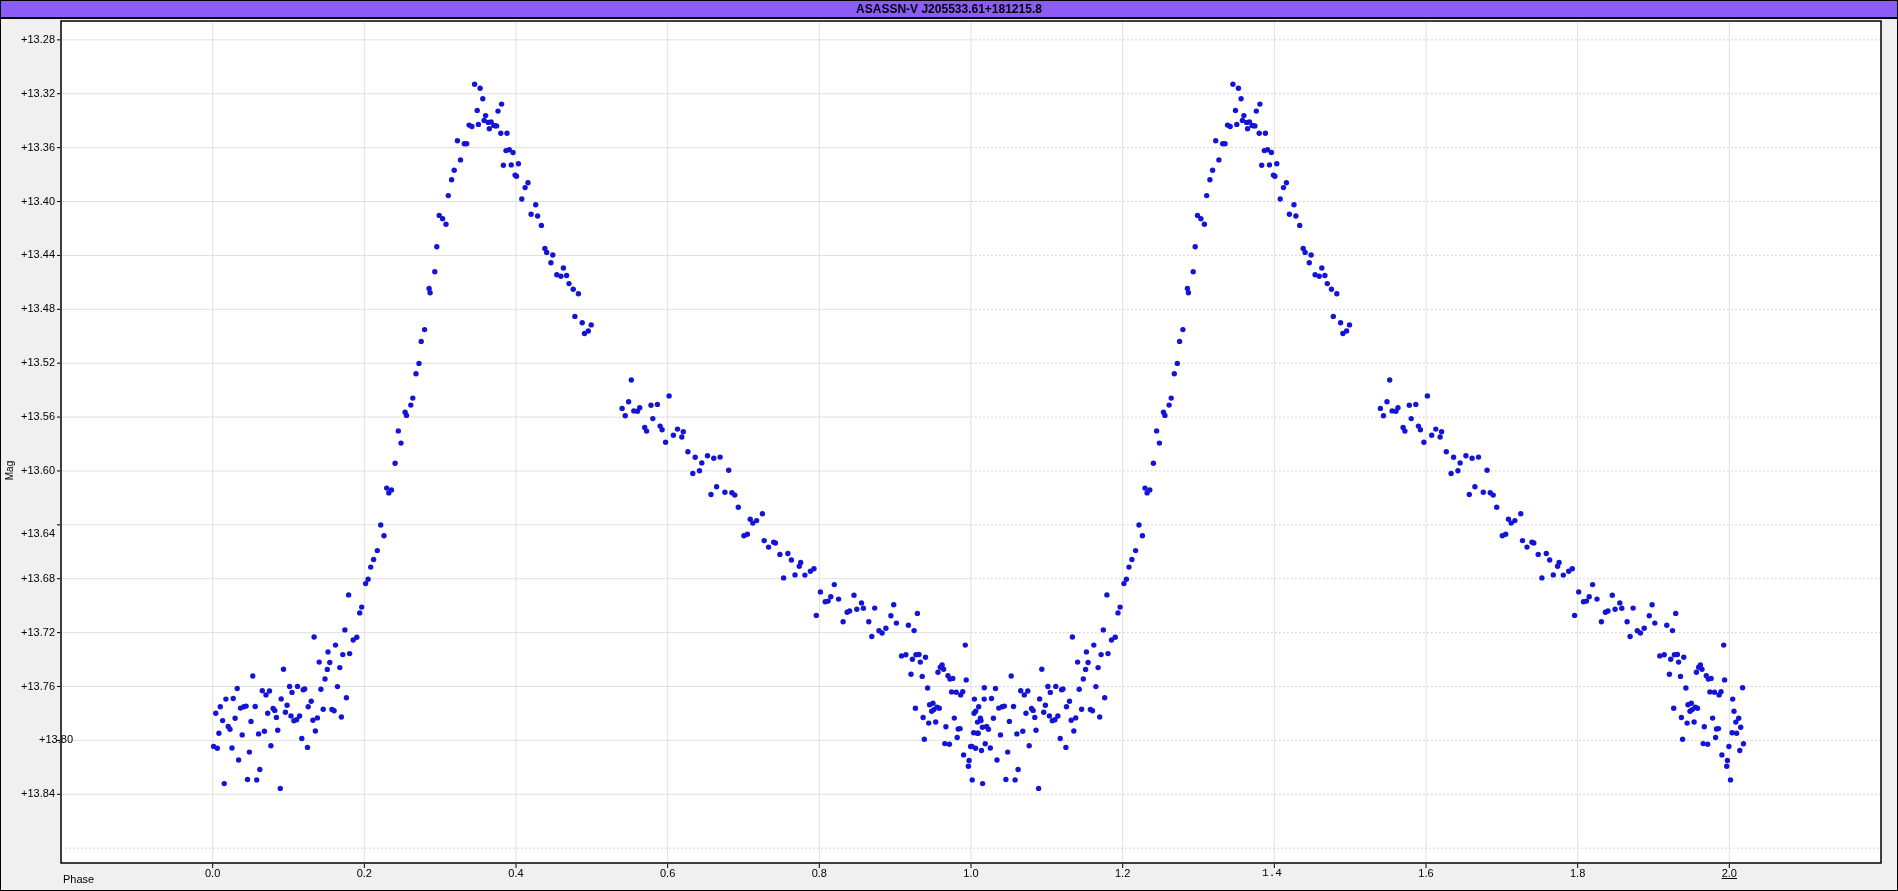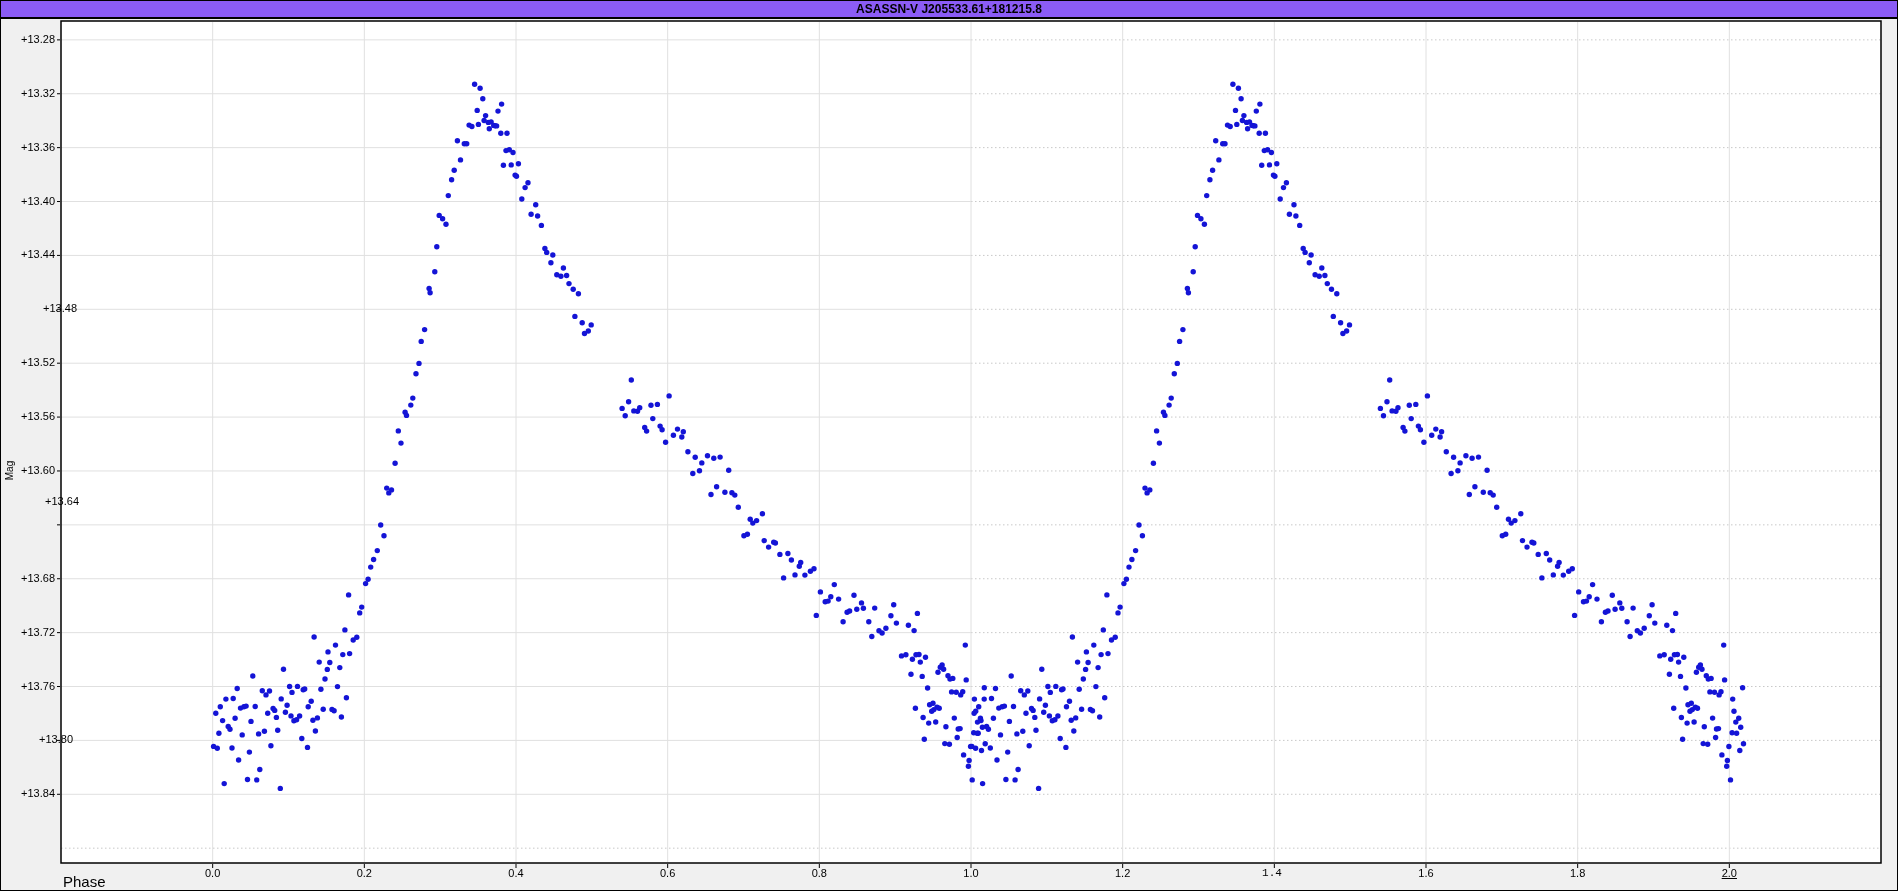--- a/index.html
+++ b/index.html
@@ -3,21 +3,21 @@
 <meta charset="utf-8">
 <style>
   html,body{margin:0;padding:0;width:1898px;height:891px;overflow:hidden;
     font-family:"Liberation Sans",sans-serif;background:#f0f0f0;color:#000;}
   .frame{position:absolute;inset:0;border:1px solid #000;background:#f0f0f0;}
   .titlebar{position:absolute;left:0;top:0;right:0;height:16px;border-bottom:2px solid #000;
     text-align:center;font-size:12px;font-weight:bold;line-height:16px;background:#8b5cf6;}
   #chart{position:absolute;left:0;top:0;}
   .ylab{position:absolute;left:-9px;top:464px;width:34px;text-align:center;font-size:10px;
     transform:rotate(-90deg);}
-  .xlab{position:absolute;left:62px;top:872px;font-size:15px;}
+  .xlab{position:absolute;left:62px;top:872px;font-size:11px;}
   .ytick{position:absolute;left:0;width:54px;text-align:right;font-size:11px;height:13px;line-height:13px;}
   .xtick{position:absolute;width:44px;text-align:center;font-size:11px;height:13px;line-height:13px;}
 </style>
 </head>
 <body>
 
 <div class="frame">
   <svg id="chart" width="1898" height="891" viewBox="0 0 1898 891">
       <rect x="60" y="20" width="1820" height="842" fill="#ffffff"></rect>
       <line x1="60" y1="38.86079999999912" x2="969.9999999999998" y2="38.86079999999912" stroke="#e0e0e0" stroke-width="1"></line>
@@ -700,25 +700,25 @@
     <span>ASASSN-V J205533.61+181215.8</span>
   </div>
   <div class="ylab">Mag</div>
   <div class="xlab">Phase</div>
   <div id="yticks">
       <div class="ytick" style="top: 31.8608px;">+13.28</div>
       <div class="ytick" style="top: 85.7488px;">+13.32</div>
       <div class="ytick" style="top: 139.637px;">+13.36</div>
       <div class="ytick" style="top: 193.525px;">+13.40</div>
       <div class="ytick" style="top: 247.413px;">+13.44</div>
-      <div class="ytick" style="top: 301.301px; padding-left: 22px;">+13.48</div>
+      <div class="ytick" style="top: 301.301px;">+13.48</div>
       <div class="ytick" style="top: 355.189px;">+13.52</div>
       <div class="ytick" style="top: 409.077px;">+13.56</div>
       <div class="ytick" style="top: 462.965px;">+13.60</div>
-      <div class="ytick" style="top: 494px; padding-left: 24px;">+13.64</div>
+      <div class="ytick" style="top: 526px;">+13.64</div>
       <div class="ytick" style="top: 570.741px;">+13.68</div>
       <div class="ytick" style="top: 624.629px;">+13.72</div>
       <div class="ytick" style="top: 678.517px;">+13.76</div>
       <div class="ytick" style="top: 732.405px; padding-left: 18px;">+13.80</div>
       <div class="ytick" style="top: 786.293px;">+13.84</div>
     </div>
   <div id="xticks">
       <div class="xtick" style="left: 189.667px; top: 866px;">0.0</div>
       <div class="xtick" style="left: 341.333px; top: 866px;">0.2</div>
       <div class="xtick" style="left: 493px; top: 866px;">0.4</div>

